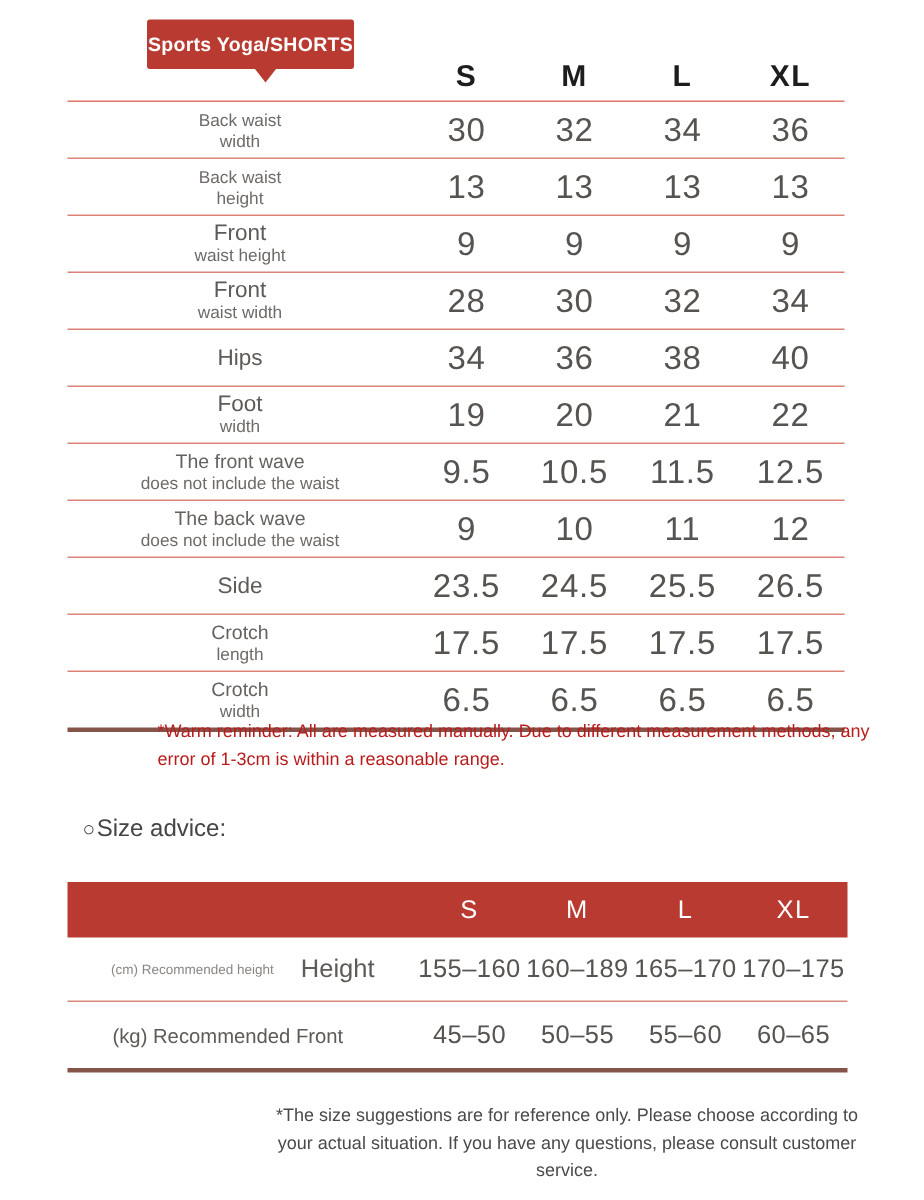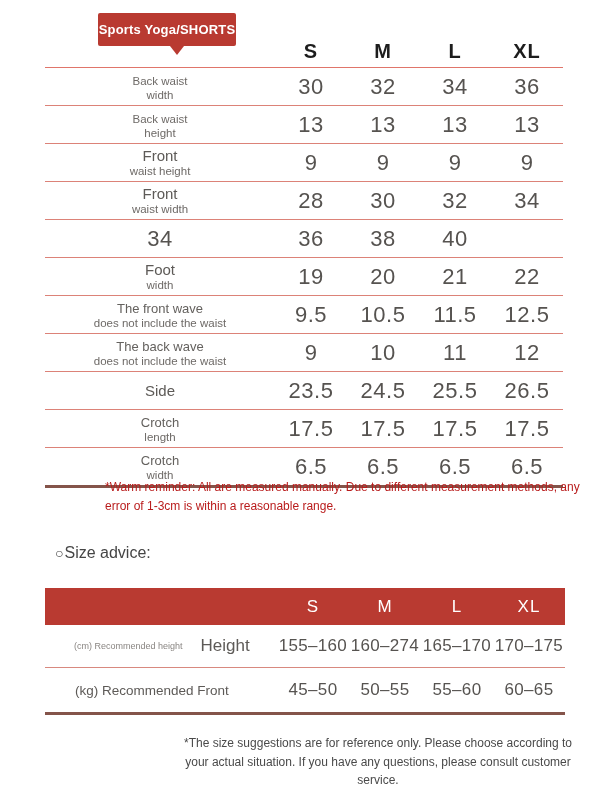--- a/index.html
+++ b/index.html
@@ -110,20 +110,23 @@
         <span class="l1 lg">Front</span>
         <span class="l2 sm">waist width</span>
       </div>
       <div class="val">28</div>
       <div class="val">30</div>
       <div class="val">32</div>
       <div class="val">34</div>
     </div>
 
     <div class="trow">
+      <div class="labelcell">
+        <span class="l1 lg">Hips</span>
+      </div>
       <div class="val">34</div>
       <div class="val">36</div>
       <div class="val">38</div>
       <div class="val">40</div>
     </div>
 
     <div class="trow">
       <div class="labelcell">
         <span class="l1 lg">Foot</span>
         <span class="l2 sm">width</span>
@@ -203,21 +206,21 @@
       <div class="hcol2">L</div>
       <div class="hcol2">XL</div>
     </div>
 
     <div class="t2row">
       <div class="t2label">
         <span class="prefix">(cm) Recommended height</span>
         <span class="biglabel">Height</span>
       </div>
       <div class="val2">155–160</div>
-      <div class="val2">160–274</div>
+      <div class="val2">160–189</div>
       <div class="val2">165–170</div>
       <div class="val2">170–175</div>
     </div>
 
     <div class="t2row last">
       <div class="kglabel">(kg) Recommended Front</div>
       <div class="val2">45–50</div>
       <div class="val2">50–55</div>
       <div class="val2">55–60</div>
       <div class="val2">60–65</div>

